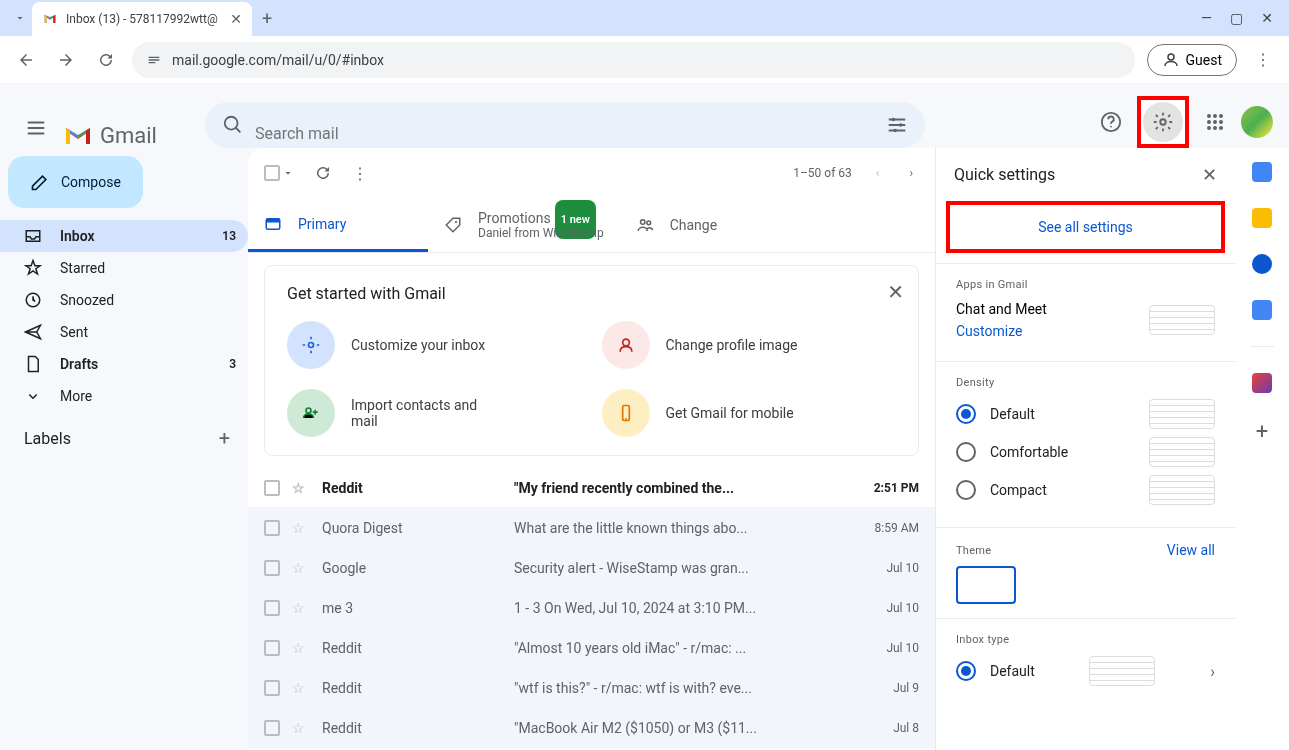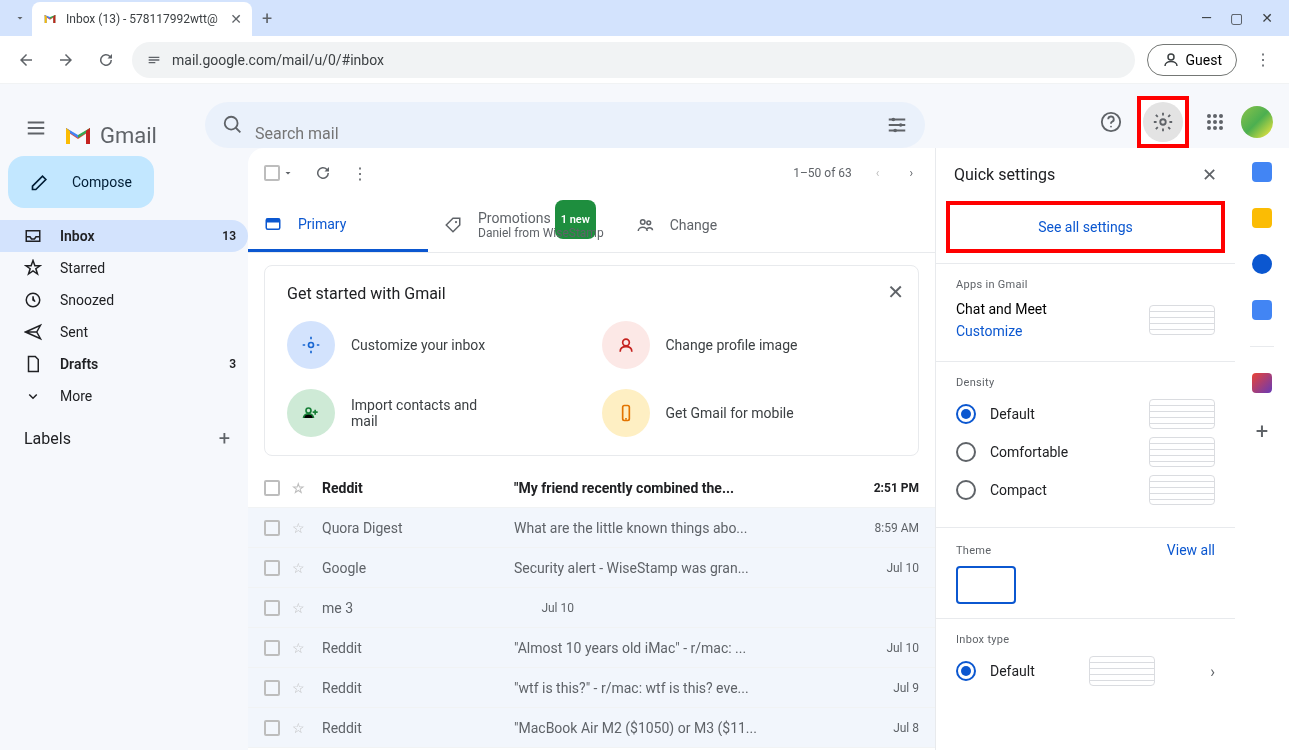--- a/index.html
+++ b/index.html
@@ -36,21 +36,21 @@
 .header-icon-btn { width: 40px; height: 40px; display: flex; align-items: center; justify-content: center; border-radius: 50%; cursor: pointer; color: #5f6368; }
 .settings-highlight { border: 4px solid #ff0000; padding: 2px; background: #fff; }
 .settings-active { background: #e3e3e3; border-radius: 50%; width: 40px; height: 40px; display: flex; align-items: center; justify-content: center; }
 .avatar { width: 32px; height: 32px; border-radius: 50%; background: linear-gradient(135deg, #8bc34a, #4caf50, #ffeb3b); }
 
 
 .main-layout { display: flex; height: calc(750px - 36px - 48px - 64px); }
 
 
 .sidebar { width: 248px; padding: 8px 0; }
-.compose-btn { margin: 0 8px 12px 8px; background: #c2e7ff; border-radius: 16px; padding: 16px 22px; display: flex; align-items: center; gap: 22px; font-size: 14px; color: #001d35; cursor: pointer; border: none; width: fit-content; }
+.compose-btn { margin: 0 8px 12px 8px; background: #c2e7ff; border-radius: 16px; padding: 16px 22px; display: flex; align-items: center; gap: 11px; font-size: 14px; color: #001d35; cursor: pointer; border: none; width: fit-content; }
 .nav-item { display: flex; align-items: center; height: 32px; padding: 0 12px 0 24px; border-radius: 0 16px 16px 0; cursor: pointer; font-size: 14px; color: #202124; gap: 18px; }
 .nav-item.active { background: #d3e3fd; font-weight: 600; }
 .nav-item.bold { font-weight: 600; }
 .nav-count { margin-left: auto; font-size: 12px; }
 .labels-header { display: flex; align-items: center; justify-content: space-between; padding: 14px 18px 0 24px; font-size: 16px; color: #202124; }
 
 
 .content { flex: 1; background: #fff; border-radius: 16px 0 0 0; margin-right: 0; display: flex; }
 .inbox-area { flex: 1; display: flex; flex-direction: column; min-width: 0; }
 .toolbar { display: flex; align-items: center; padding: 12px 16px; gap: 20px; }
@@ -423,34 +423,35 @@
             <div class="row-checkbox"></div>
             <span class="star-icon">☆</span>
             <div class="email-sender">Google</div>
             <div class="email-subject">Security alert<span class="email-snippet"> - WiseStamp was gran...</span></div>
             <div class="email-date">Jul 10</div>
           </div>
           <div class="email-row read">
             <div class="row-checkbox"></div>
             <span class="star-icon">☆</span>
             <div class="email-sender">me <span style="font-weight:400;color:#5f6368">3</span></div>
+            <div class="email-subject">1<span class="email-snippet"> - 3 On Wed, Jul 10, 2024 at 3:10 PM...</span></div>
             <div class="email-date">Jul 10</div>
           </div>
           <div class="email-row read">
             <div class="row-checkbox"></div>
             <span class="star-icon">☆</span>
             <div class="email-sender">Reddit</div>
             <div class="email-subject">"Almost 10 years old iMac"<span class="email-snippet"> - r/mac: ...</span></div>
             <div class="email-date">Jul 10</div>
           </div>
           <div class="email-row read">
             <div class="row-checkbox"></div>
             <span class="star-icon">☆</span>
             <div class="email-sender">Reddit</div>
-            <div class="email-subject">"wtf is this?"<span class="email-snippet"> - r/mac: wtf is this? eve...</span></div>
+            <div class="email-subject">"wtf is this?"<span class="email-snippet"> - r/mac: wtf is with? eve...</span></div>
             <div class="email-date">Jul 9</div>
           </div>
           <div class="email-row read">
             <div class="row-checkbox"></div>
             <span class="star-icon">☆</span>
             <div class="email-sender">Reddit</div>
             <div class="email-subject">"MacBook Air M2 ($1050) or M3 ($11...<span class="email-snippet"></span></div>
             <div class="email-date">Jul 8</div>
           </div>
         </div>

